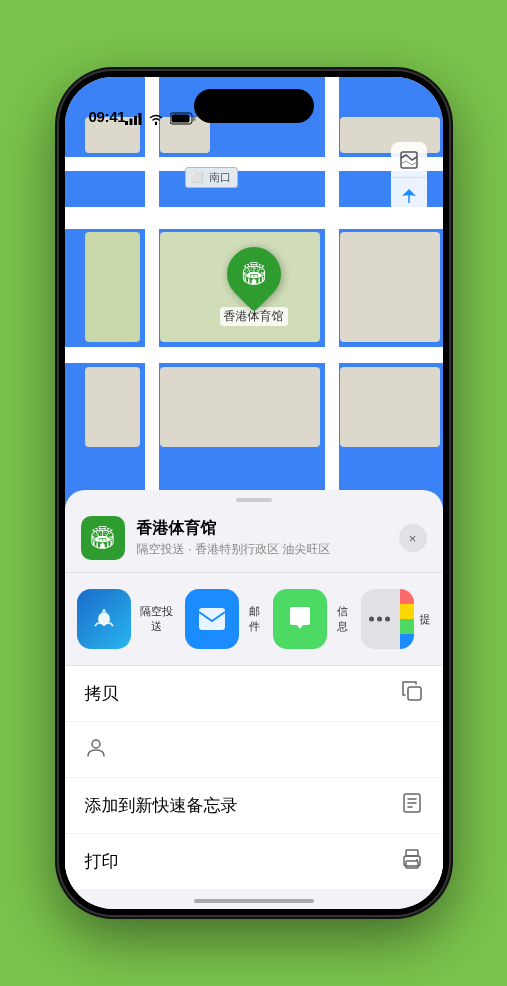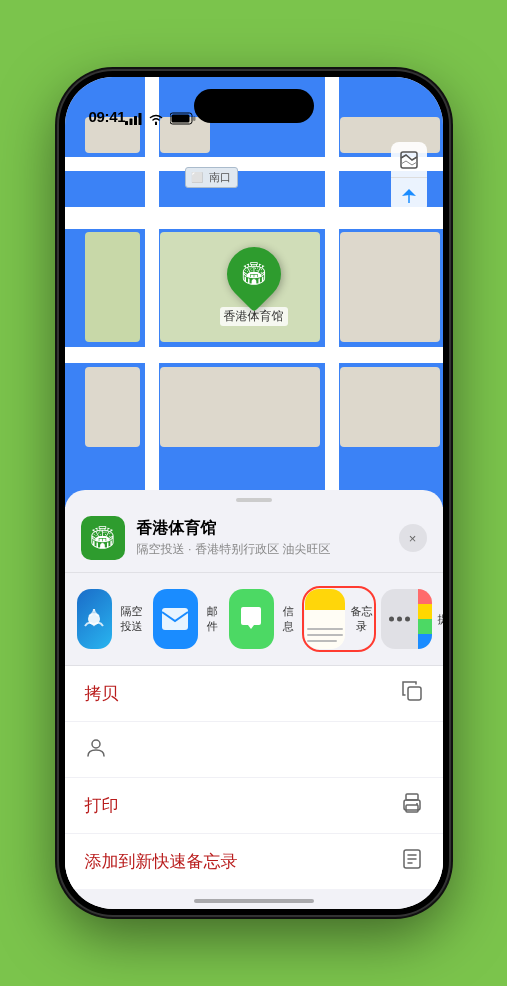--- a/index.html
+++ b/index.html
@@ -284,21 +284,21 @@
       border-bottom: 1px solid #f0f0f5;
       cursor: pointer;
       background: #fff;
     }
     .menu-item:last-child {
       border-bottom: none;
     }
     .menu-item-text {
       flex: 1;
       font-size: 17px;
-      color: #b91c1c;
+      color: #000000;
     }
     .menu-item-icon {
       font-size: 20px;
       color: #666;
     }
     
     .home-indicator {
       position: absolute;
       bottom: 6px;
       left: 50%;
@@ -429,30 +429,20 @@
 
         <div class="app-icon-item">
           <div class="app-icon-btn app-icon-message">
             <svg width="30" height="30" viewBox="0 0 30 30">
               <path d="M5 5 Q5 3 7 3 L23 3 Q25 3 25 5 L25 19 Q25 21 23 21 L18 21 L15 25 L12 21 L7 21 Q5 21 5 19 Z" fill="white"></path>
             </svg>
           </div>
           <span class="app-icon-label">信息</span>
         </div>
 
-        <div class="app-icon-item app-icon-selected">
-          <div class="app-icon-btn" style="background: linear-gradient(180deg, #ffd60a 0%, #ffd60a 35%, #fffdf5 35%); border-radius:14px; width:60px; height:60px; display:flex; flex-direction:column; align-items:center; justify-content:flex-end; padding-bottom:7px;">
-            <div style="display:flex; flex-direction:column; gap:3.5px; width:36px;">
-              <div style="height:2.5px; background:#bbb; border-radius:1px; width:100%;"></div>
-              <div style="height:2.5px; background:#bbb; border-radius:1px; width:100%;"></div>
-              <div style="height:2.5px; background:#bbb; border-radius:1px; width:85%;"></div>
-            </div>
-          </div>
-          <span class="app-icon-label">备忘录</span>
-        </div>
 
         <div class="app-icon-item">
           <div class="app-icon-btn" style="background: #e0e0e5; border-radius:14px; overflow:hidden; position:relative;">
             <div style="position:absolute; top:0; right:0; width:14px; height:60px; display:flex; flex-direction:column;">
               <div style="flex:1; background:#ff6b6b;"></div>
               <div style="flex:1; background:#ffd700;"></div>
               <div style="flex:1; background:#4cd964;"></div>
               <div style="flex:1; background:#1a8cff;"></div>
             </div>
             <div style="position:absolute; left:8px; top:50%; transform:translateY(-50%); display:flex; gap:3px;">
@@ -481,39 +471,39 @@
           <span class="menu-item-icon">
             <svg width="22" height="22" viewBox="0 0 22 22">
               <circle cx="11" cy="8" r="4" stroke="#666" stroke-width="1.5" fill="none"></circle>
               <path d="M3 20 Q3 14 11 14 Q19 14 19 20" stroke="#666" stroke-width="1.5" fill="none" stroke-linecap="round"></path>
             </svg>
           </span>
         </div>
 
 
         <div class="menu-item">
+          <span class="menu-item-text">添加到新快速备忘录</span>
+          <span class="menu-item-icon">
+            <svg width="22" height="22" viewBox="0 0 22 22">
+              <rect x="3" y="2" width="16" height="18" rx="2" stroke="#666" stroke-width="1.5" fill="none"></rect>
+              <path d="M7 7 L15 7 M7 11 L15 11 M7 15 L11 15" stroke="#666" stroke-width="1.5" stroke-linecap="round"></path>
+            </svg>
+          </span>
+        </div>
+
+        <div class="menu-item">
           <span class="menu-item-text">打印</span>
           <span class="menu-item-icon">
             <svg width="22" height="22" viewBox="0 0 22 22">
               <rect x="5" y="2" width="12" height="6" rx="1" stroke="#666" stroke-width="1.5" fill="none"></rect>
               <rect x="3" y="8" width="16" height="10" rx="2" stroke="#666" stroke-width="1.5" fill="none"></rect>
               <rect x="5" y="13" width="12" height="7" rx="1" stroke="#666" stroke-width="1.5" fill="none"></rect>
               <circle cx="16" cy="12" r="1" fill="#666"></circle>
             </svg>
           </span>
         </div>
-
-        <div class="menu-item">
-          <span class="menu-item-text">添加到新快速备忘录</span>
-          <span class="menu-item-icon">
-            <svg width="22" height="22" viewBox="0 0 22 22">
-              <rect x="3" y="2" width="16" height="18" rx="2" stroke="#666" stroke-width="1.5" fill="none"></rect>
-              <path d="M7 7 L15 7 M7 11 L15 11 M7 15 L11 15" stroke="#666" stroke-width="1.5" stroke-linecap="round"></path>
-            </svg>
-          </span>
-        </div>
       </div>
 
       <div class="home-indicator"></div>
     </div>
 
   </div>
 </div>
 
 </body></html>

